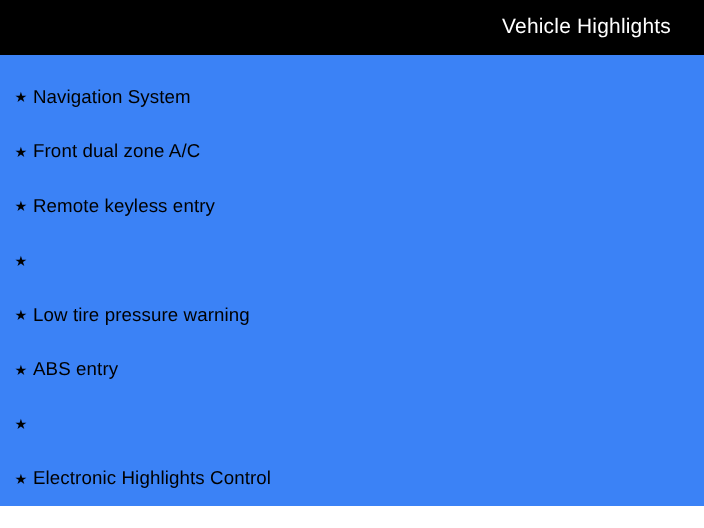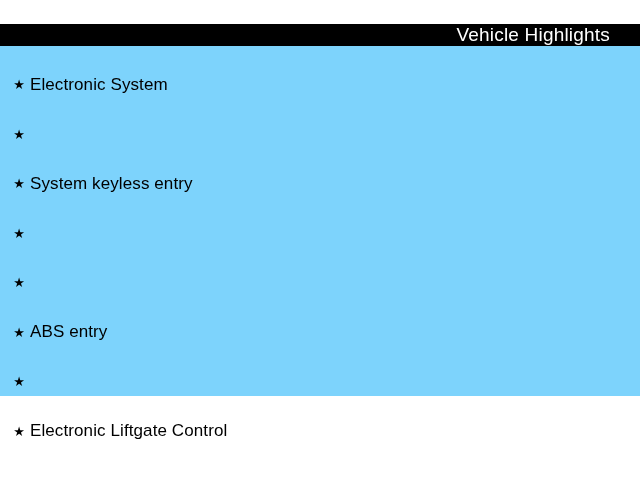--- a/index.html
+++ b/index.html
@@ -9,25 +9,24 @@
   body {
     width: 640px;
     height: 480px;
     background: #ffffff;
     font-family: "Liberation Sans", sans-serif;
     overflow: hidden;
   }
   .page {
     position: relative;
     width: 640px;
-    height: 372px;
-    background: #7dd3fc;
+    height: 460px;
+    background: #3b82f6;
     display: flex;
     flex-direction: column;
-    margin-top: 24px;
   }
   .header {
     height: 82px;
     background: #000000;
     display: flex;
     align-items: center;
     justify-content: flex-end;
     box-sizing: border-box;
     padding-right: 30px;
   }
@@ -76,50 +75,52 @@
 
   <div class="header">
     <div class="header-title">Vehicle Highlights</div>
   </div>
 
   <div class="content">
     <ul class="feature-list">
 
       <li class="feature-item">
         <span class="bullet">★</span>
-        <span class="feature-label">Electronic System</span>
+        <span class="feature-label">Navigation System</span>
+      </li>
+
+      <li class="feature-item">
+        <span class="bullet">★</span>
+        <span class="feature-label">Front dual zone A/C</span>
+      </li>
+
+      <li class="feature-item">
+        <span class="bullet">★</span>
+        <span class="feature-label">Remote keyless entry</span>
       </li>
 
       <li class="feature-item">
         <span class="bullet">★</span>
       </li>
 
       <li class="feature-item">
         <span class="bullet">★</span>
-        <span class="feature-label">System keyless entry</span>
-      </li>
-
-      <li class="feature-item">
-        <span class="bullet">★</span>
-      </li>
-
-      <li class="feature-item">
-        <span class="bullet">★</span>
+        <span class="feature-label">Low tire pressure warning</span>
       </li>
 
       <li class="feature-item">
         <span class="bullet">★</span>
         <span class="feature-label">ABS entry</span>
       </li>
 
       <li class="feature-item">
         <span class="bullet">★</span>
       </li>
 
       <li class="feature-item">
         <span class="bullet">★</span>
-        <span class="feature-label">Electronic Liftgate Control</span>
+        <span class="feature-label">Electronic Highlights Control</span>
       </li>
 
     </ul>
   </div>
 
 </div>
 
 </body></html>

